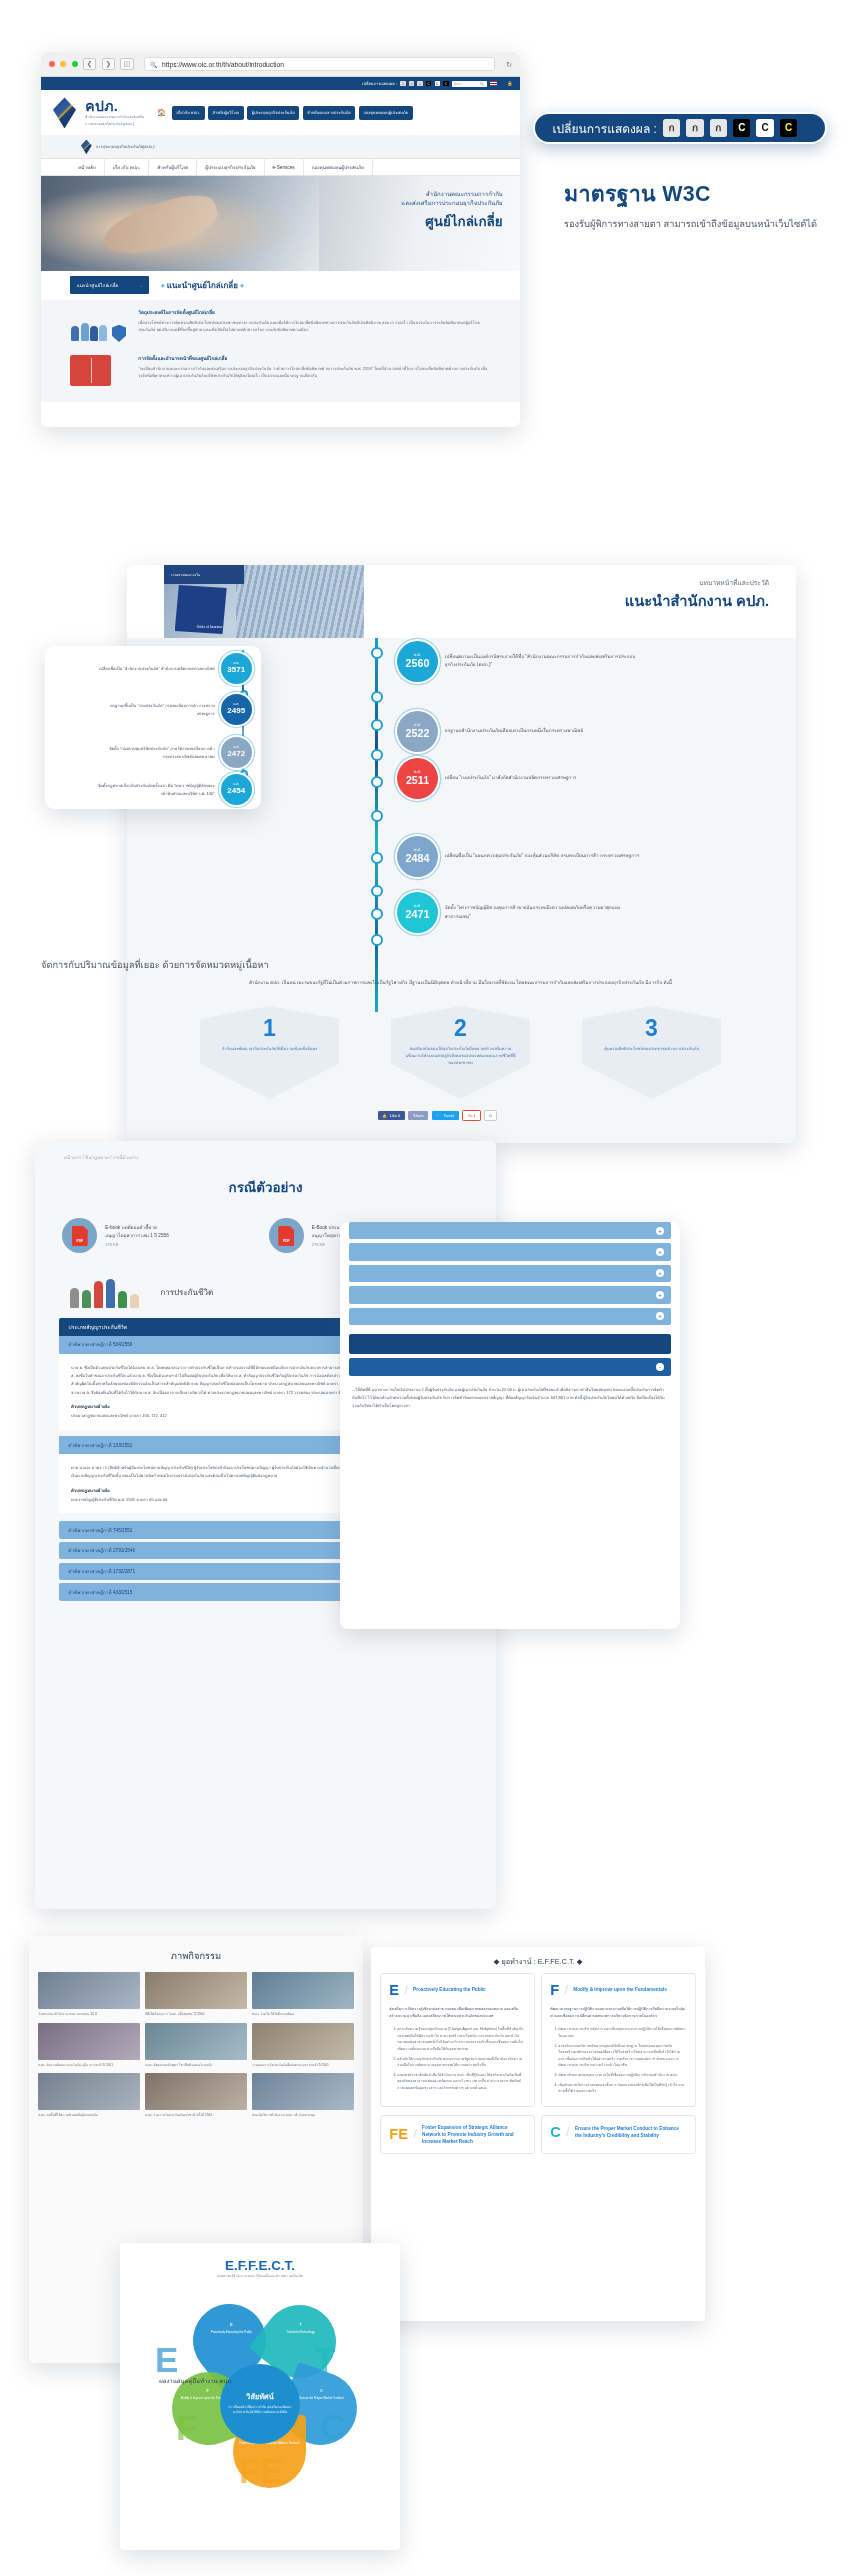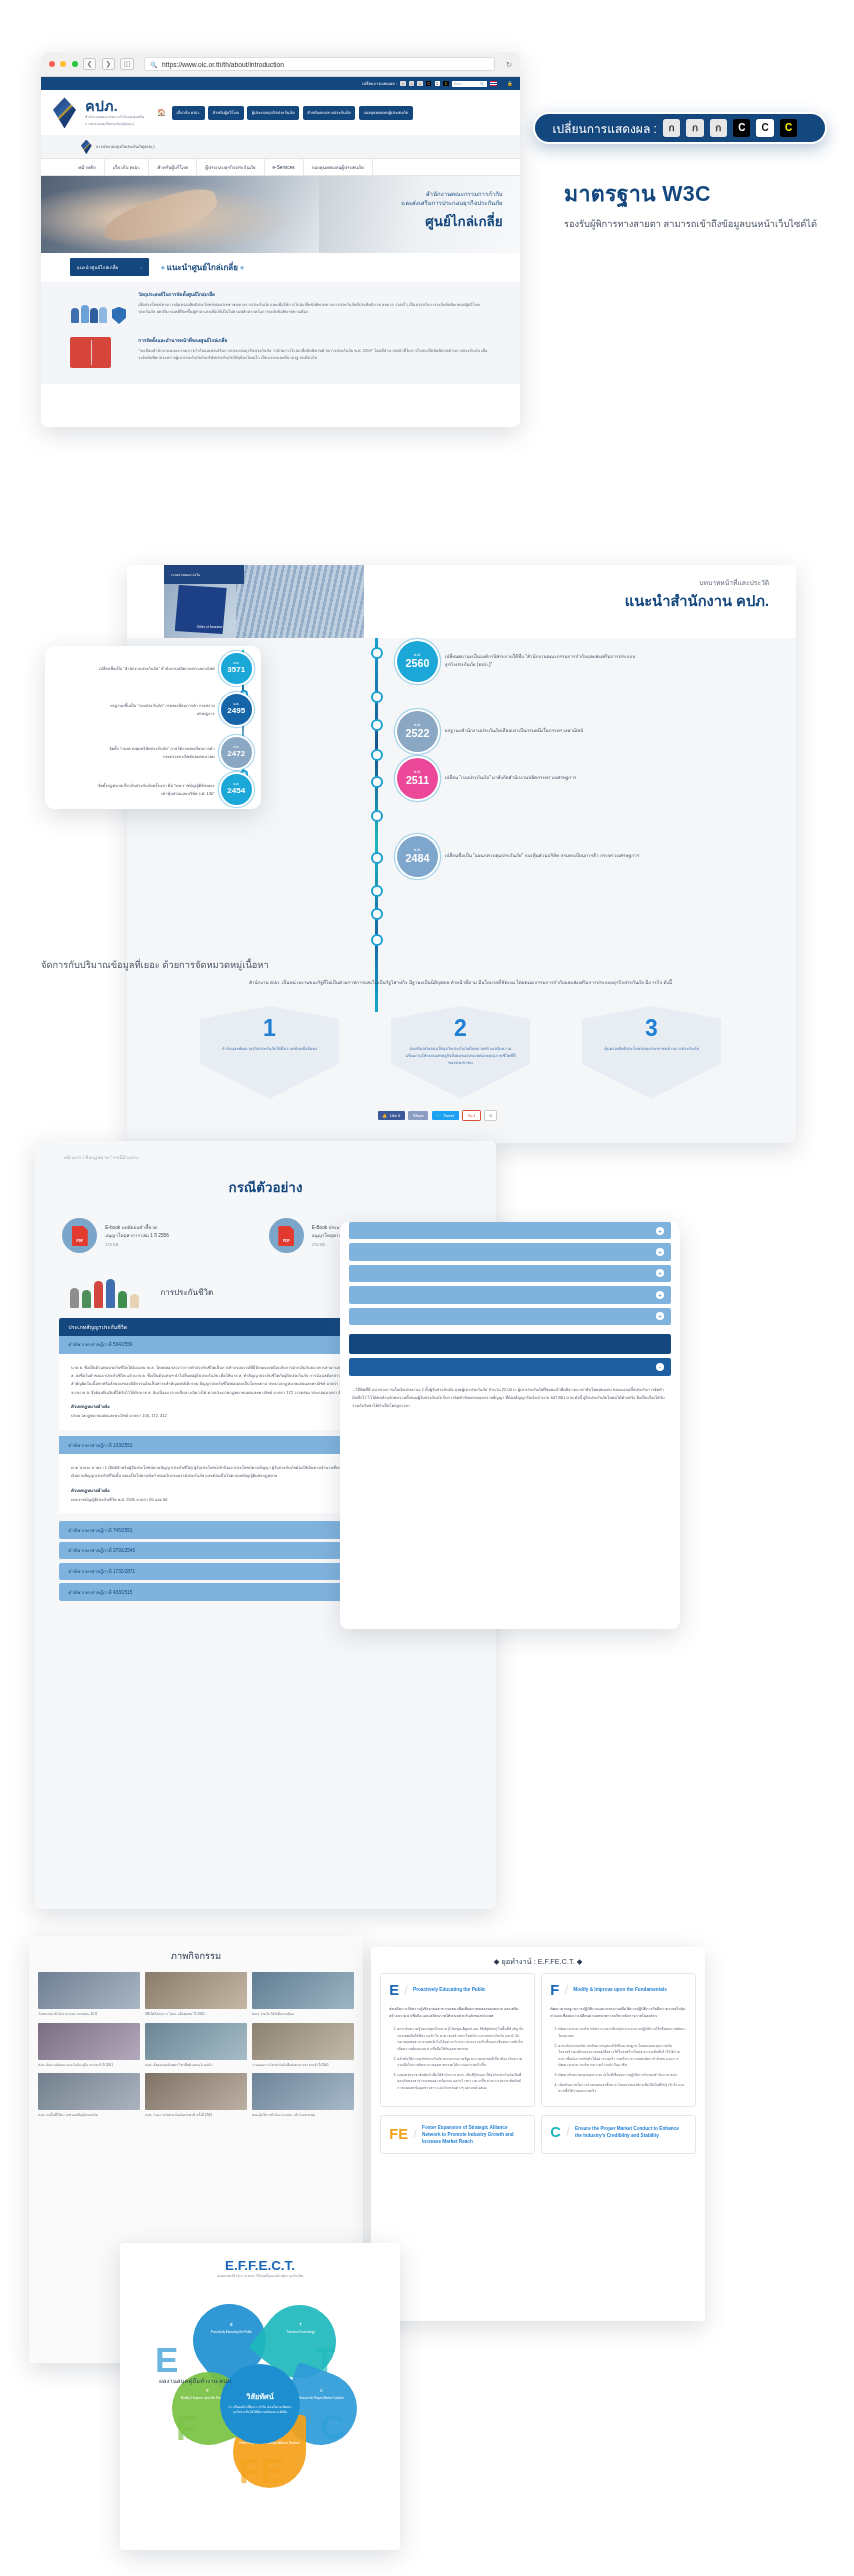--- a/index.html
+++ b/index.html
@@ -63,21 +63,21 @@
   .navpill{background:#14477e;color:#fff;font-size:4px;padding:3.3px 4.7px;border-radius:2px;white-space:nowrap;}
 
   .oic-secondrow{height:23px;background:#f3f4f6;display:flex;align-items:center;padding-left:40px;gap:4px;}
   .oic-secondrow .ttl{font-size:4px;color:#3c4c63;}
   .oic-menu{height:17.4px;background:#fff;border-top:0.7px solid #e4e4e4;border-bottom:0.7px solid #e4e4e4;
      display:flex;align-items:stretch;}
   .oic-menu div{padding:0 8px;display:flex;align-items:center;font-size:4.7px;color:#2b3a4f;
      border-right:0.7px solid #e8e8e8;}
   .oic-menu div:first-child{padding-left:37px;}
 
-  .hero{height:77px;position:relative;background:
+  .hero{height:95px;position:relative;background:
       linear-gradient(100deg,#6c7e92 0%,#8e9cab 28%,#c8cfd6 55%,#eef1f4 78%,#f7f9fb 100%);}
   .hero .hands{position:absolute;left:0;top:0;width:58%;height:100%;
      background:radial-gradient(ellipse at 40% 55%,#d9c3ad 0 18%,rgba(217,195,173,0) 60%),
                 linear-gradient(115deg,#515f72 0%,#7b8a9b 40%,#b9c3cd 75%,#e6eaee 100%);
      opacity:.95;}
   .hero .hands:after{content:"";position:absolute;left:22%;top:30%;width:42%;height:46%;
      background:linear-gradient(120deg,#c9a88d,#e3cbb4);border-radius:50% 40% 45% 55%;
      transform:rotate(-18deg);filter:blur(0.3px);opacity:.9;}
   .hero-txt{position:absolute;right:17.4px;top:14.7px;text-align:right;color:#14477e;}
   .hero-txt .l1{font-size:6px;line-height:1.5;}
@@ -421,35 +421,42 @@
 
       <div class="tl-row right" style="top:73px">
         <div class="bub dash" style="background:#8aa7c4">
           <span class="y">พ.ศ.</span>
           <span class="n">2522</span>
         </div>
         <div class="tl-txt" style="width:200px">ยกฐานะสำนักงานประกันภัยเทียบเท่าเป็นกรมหนึ่งในกระทรวงพาณิชย์</div>
       </div>
 
       <div class="tl-row right" style="top:120px">
-        <div class="bub dash" style="background:#ec4899">
+        <div class="bub dash" style="background:#ef4444">
           <span class="y">พ.ศ.</span>
           <span class="n">2511</span>
         </div>
         <div class="tl-txt" style="width:200px">เปลี่ยน "กองประกันภัย" มาสังกัดสำนักงานปลัดกระทรวงเศรษฐการ</div>
       </div>
 
       <div class="tl-row right" style="top:198px">
         <div class="bub dash" style="background:#7fa6cd">
           <span class="y">พ.ศ.</span>
           <span class="n">2484</span>
         </div>
         <div class="tl-txt" style="width:200px">เปลี่ยนชื่อเป็น "แผนกควบคุมประกันภัย" กองหุ้นส่วนบริษัท กรมทะเบียนการค้า กระทรวงเศรษฐการ</div>
       </div>
 
+      <div class="tl-row right" style="top:254px">
+        <div class="bub dash" style="background:#1fc6d5">
+          <span class="y">พ.ศ.</span>
+          <span class="n">2471</span>
+        </div>
+        <div class="tl-txt" style="width:200px">จัดตั้ง "พระราชบัญญัติควบคุมการค้าขายอันกระทบถึงความปลอดภัยหรือความผาสุกแห่งสาธารณชน"</div>
+      </div>
     </div>
 
     <div class="mission" style="left:73px;top:414px;width:521px;position:absolute">สำนักงาน คปภ. เป็นหน่วยงานของรัฐที่ไม่เป็นส่วนราชการและไม่เป็นรัฐวิสาหกิจ มีฐานะเป็นนิติบุคคล ทำหน้าที่ตาม มีนโยบายที่ชัดเจน โดยคณะกรรมการกำกับและส่งเสริมการประกอบธุรกิจประกันภัย มีภารกิจ ดังนี้</div>
 
     <div class="shields" style="left:73px;top:441px;width:521px;position:absolute">
       <div class="shield">
         <div class="num">1</div>
         <div class="cap">กำกับและพัฒนาธุรกิจประกันภัยให้มีความเข้มแข็งมั่นคง</div>
       </div>
       <div class="shield">

